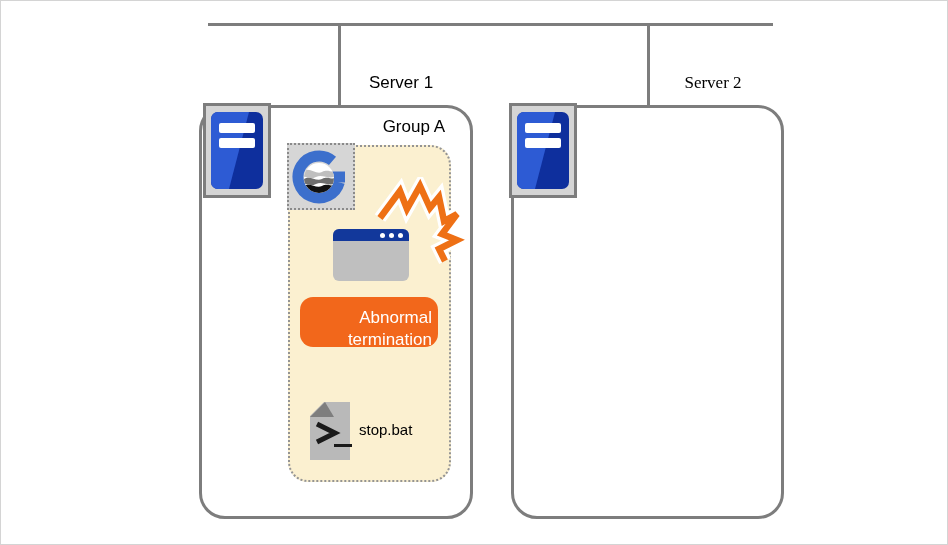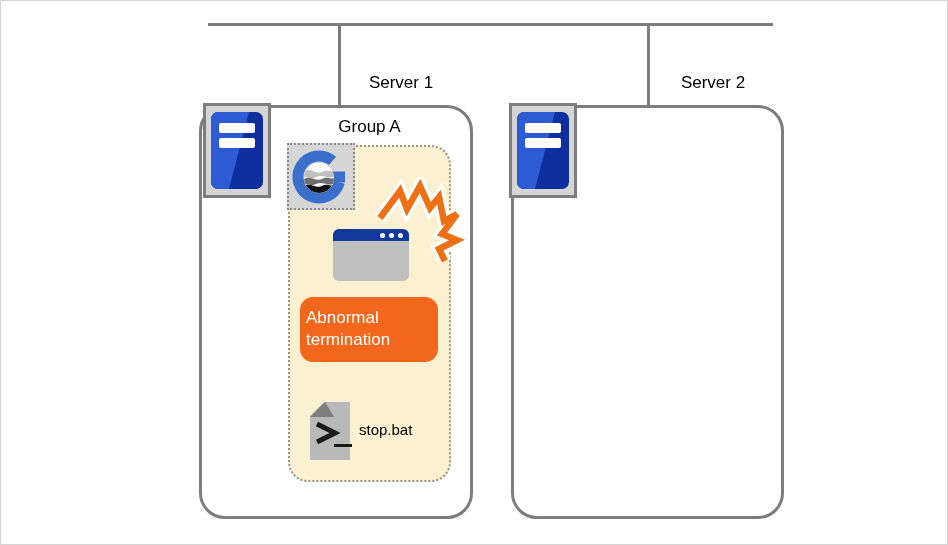--- a/index.html
+++ b/index.html
@@ -11,22 +11,22 @@
 
   
   .bus{left:207px;top:22px;width:565px;height:3px;background:#7d7d7d;}
   .conn{width:3px;height:82px;background:#7d7d7d;top:23px;}
   .conn1{left:337px;}
   .conn2{left:646px;}
 
   
   .srv-label{top:72px;width:110px;text-align:center;font-size:17px;color:#000;}
   .srv-label.s1{left:345px;}
-  .srv-label.s2{left:657px;}
-  .group-label{left:287px;top:116px;width:163px;text-align:center;font-size:17px;color:#000;}
+  .srv-label.s2{left:657px;font-family:Liberation Serif, serif;}
+  .group-label{left:281px;top:116px;width:163px;text-align:right;font-size:17px;color:#000;}
 
   
   .server-box{border:3px solid #7d7d7d;border-radius:26px;background:#fff;box-sizing:border-box;}
   .server-box.s1{left:198px;top:104px;width:274px;height:414px;}
   .server-box.s2{left:510px;top:104px;width:273px;height:414px;}
 
   
   .tower{width:68px;height:95px;}
   .tower.s1{left:202px;top:102px;}
   .tower.s2{left:508px;top:102px;}
@@ -40,23 +40,23 @@
   .gbox svg{display:block;margin:0 auto;}
 
   .crash{left:362px;top:176px;width:104px;height:96px;}
 
   .window{left:332px;top:228px;width:76px;height:52px;background:#bfbfbf;
           border-radius:6px;overflow:hidden;}
   .titlebar{height:12px;background:#12389b;display:flex;align-items:center;
             justify-content:flex-end;gap:4px;padding-right:6px;}
   .dot{width:5px;height:5px;border-radius:50%;background:#fff;}
 
-  .badge{left:299px;top:296px;width:138px;height:65px;background:#f2671b;
+  .badge{left:299px;top:296px;width:138px;height:50px;background:#f2671b;
          border-radius:13px;color:#fff;font-size:17px;line-height:22px;
-         text-align:left;box-sizing:border-box;padding:10px 6px 0 6px;}
+         text-align:right;box-sizing:border-box;padding:10px 6px 0 6px;}
 
   .bat-icon{left:306px;top:398px;width:50px;height:64px;}
   .bat-label{left:358px;top:420px;font-size:15px;color:#000;}
 </style>
 </head>
 <body>
 
 <div id="frame">
 
   <div class="abs bus"></div>

